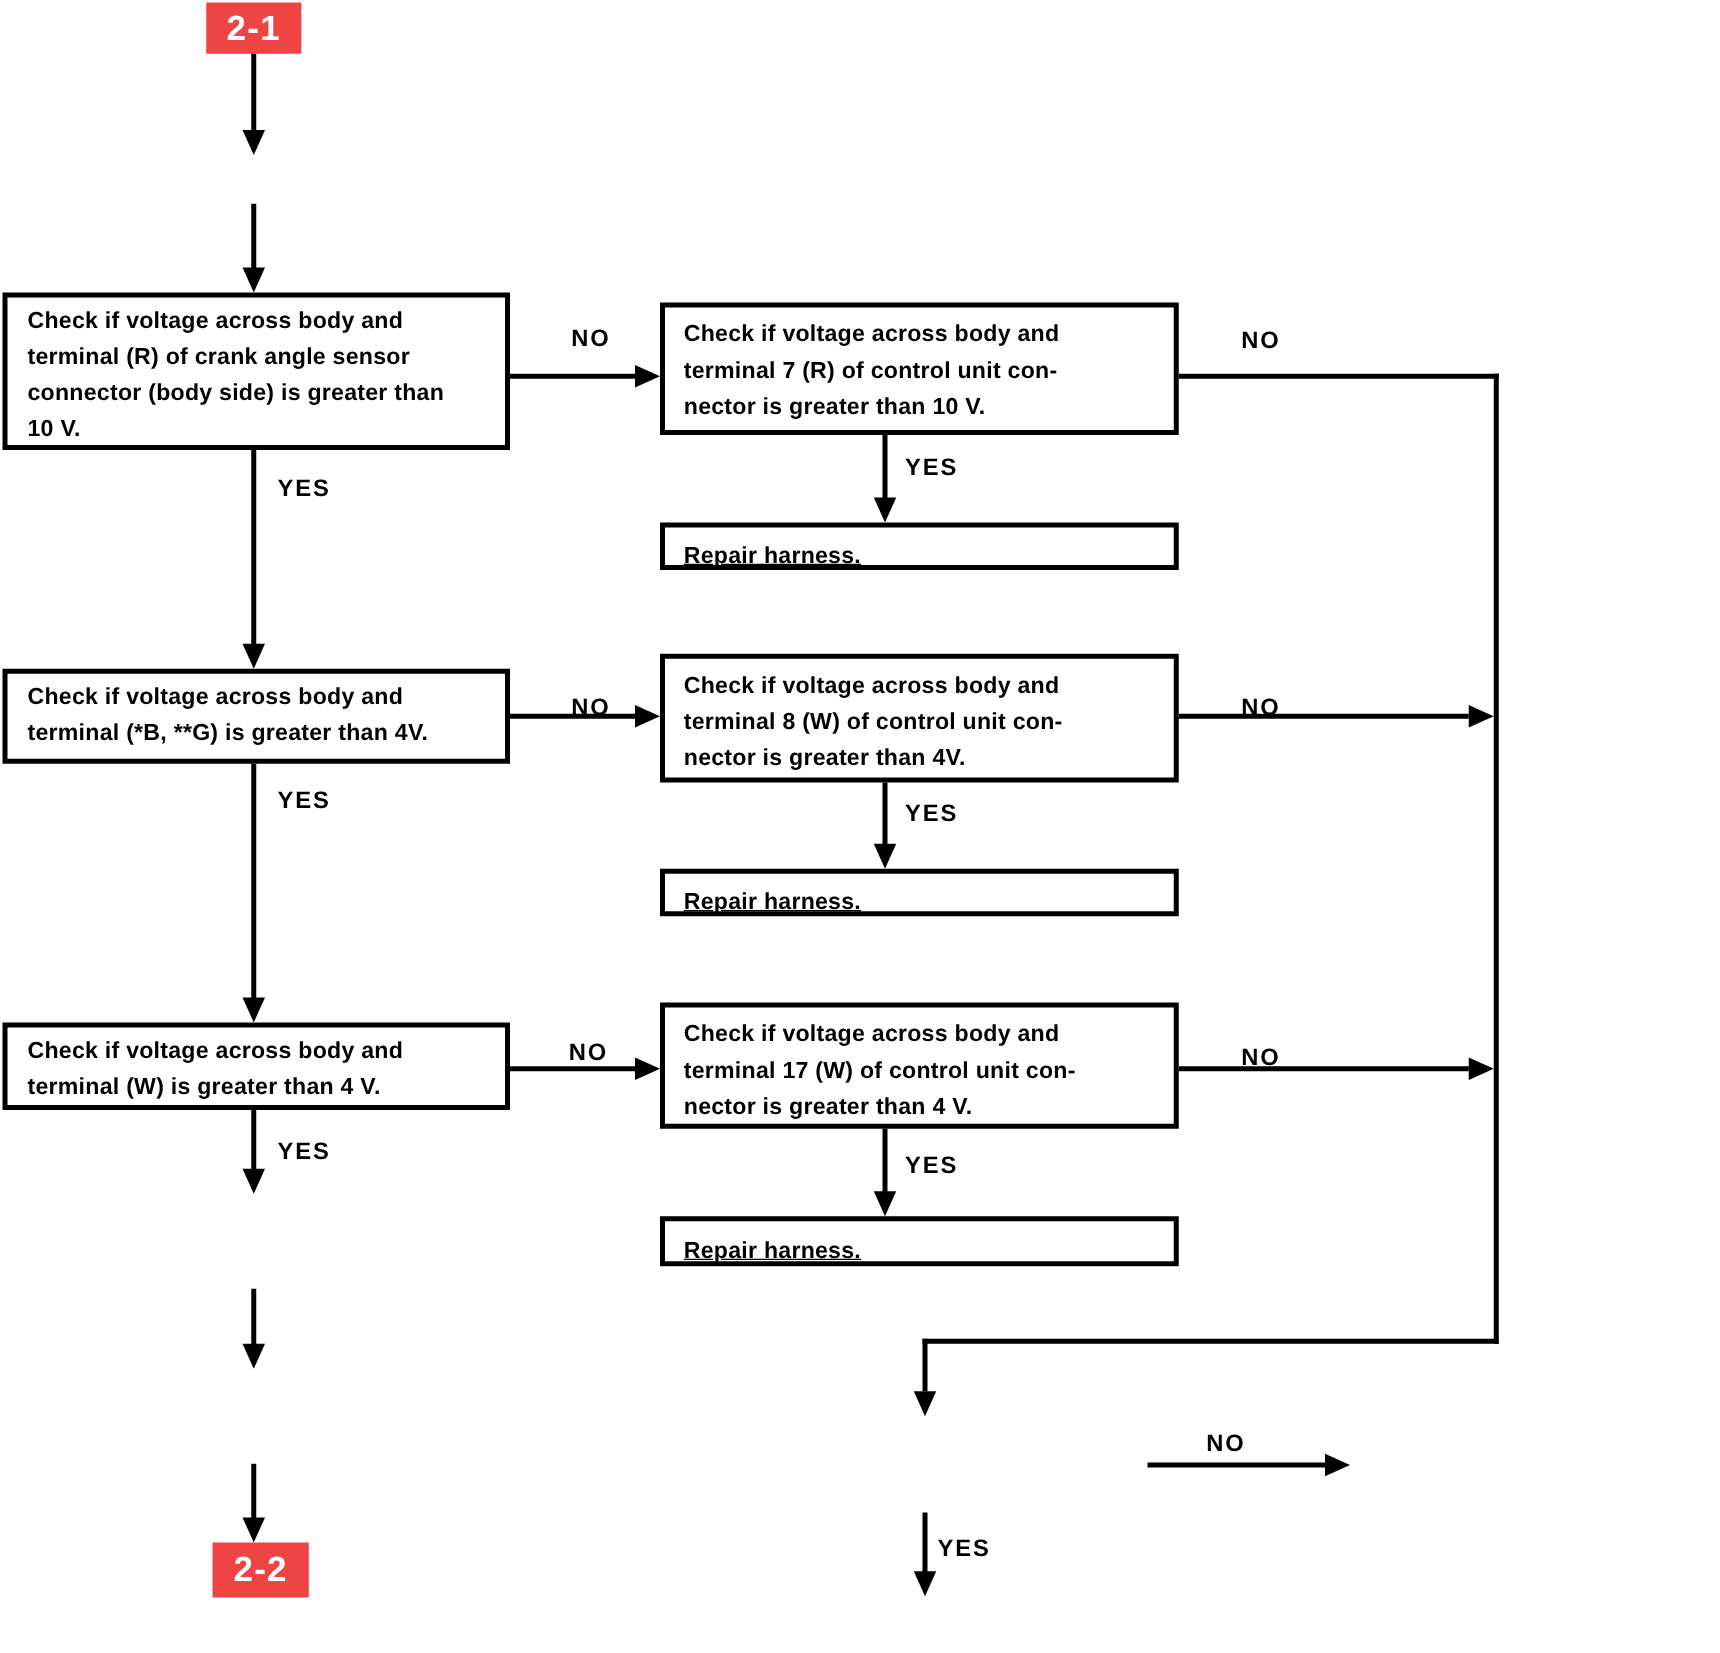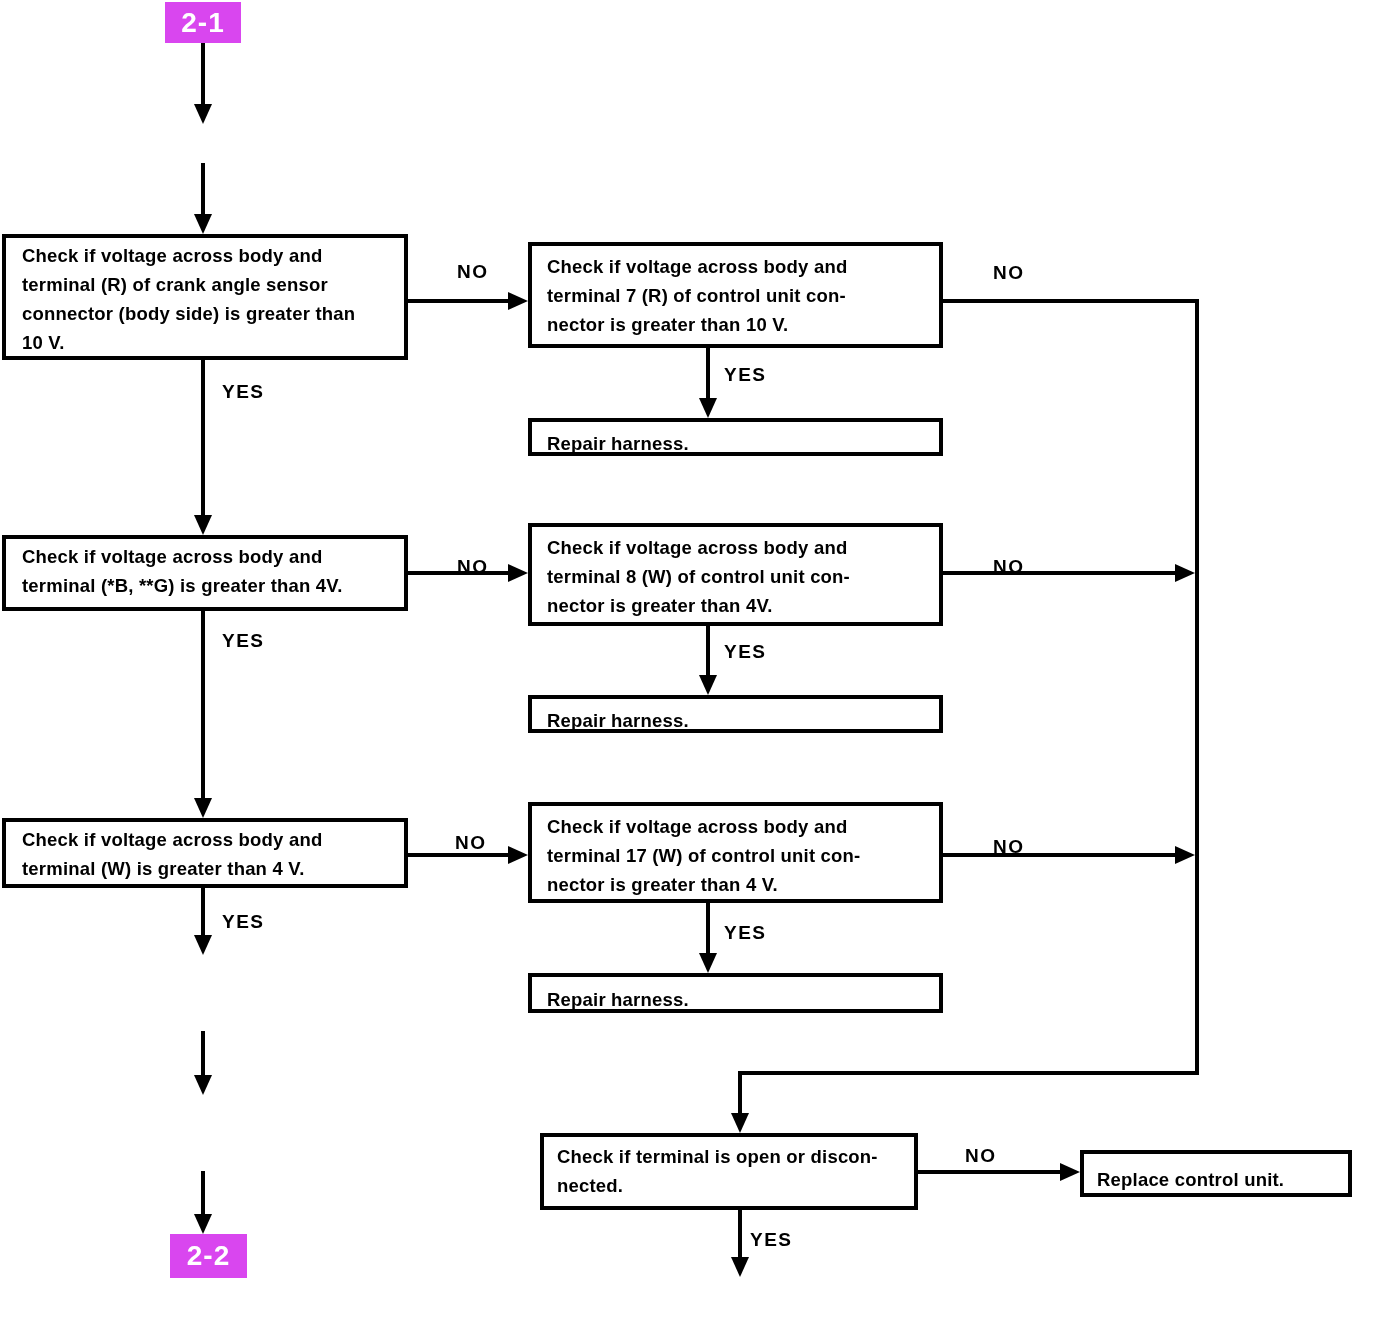--- a/index.html
+++ b/index.html
@@ -10,27 +10,27 @@
   }
   .node {
     position:absolute; box-sizing:border-box;
     border:4px solid #000; background:#fff;
     font-weight:bold; font-size:18.5px; line-height:29px;
     letter-spacing:0.2px; white-space:pre-line;
   }
   .lg { padding:3px 16px; }
   .md { padding:6px 15px; }
   .bt { padding:5px 13px; }
-  .single { display:flex; align-items:center; white-space:nowrap; padding-top:12px; padding-bottom:0; }
+  .single { display:flex; align-items:center; white-space:nowrap; padding-top:12px; padding-bottom:0;text-decoration:underline; }
   .rounded {
     border-radius:21px; display:flex; align-items:center; justify-content:center;
     font-size:18px; white-space:nowrap;
   }
   .tag {
-    position:absolute; background:#d946ef; color:#fff;
+    position:absolute; background:#ef4444; color:#fff;
     display:flex; align-items:center; justify-content:center;
     font-weight:bold; font-size:28px; letter-spacing:1px;
   }
   .lbl {
     position:absolute; font-weight:bold; font-size:19px; letter-spacing:1.5px;
     white-space:nowrap;
     text-align:center;
   }
   .hl { position:absolute; height:4px; background:#000; }
   .vl { position:absolute; width:4px;  background:#000; }
@@ -137,25 +137,22 @@
 
   <div class="vl" style="left:201px; top:1171px; height:44px;"></div>
   <div class="ad" style="left:194px; top:1214px;"></div>
 
   <div class="tag" style="left:170px; top:1234px; width:77px; height:44px;">2-2</div>
 
   <div class="hl" style="left:738px; top:1071px; width:461px;"></div>
   <div class="vl" style="left:738px; top:1071px; height:42px;"></div>
   <div class="ad" style="left:731px; top:1113px;"></div>
 
-  <div class="node bt" style="left:540px; top:1133px; width:378px; height:77px;">Check if terminal is open or discon-
-nected.</div>
 
   <div class="hl" style="left:918px; top:1170px; width:142px;"></div>
   <div class="ar" style="left:1060px; top:1163px;"></div>
   <div class="lbl" style="left:965px; top:1145px;">NO</div>
-  <div class="node bt single" style="left:1080px; top:1150px; width:272px; height:47px;">Replace control unit.</div>
 
   <div class="vl" style="left:738px; top:1210px; height:48px;"></div>
   <div class="ad" style="left:731px; top:1257px;"></div>
   <div class="lbl" style="left:750px; top:1229px;">YES</div>
 
 </div>
 
 </body></html>

